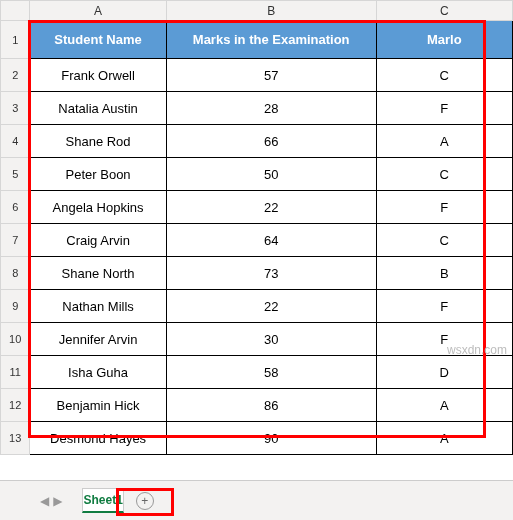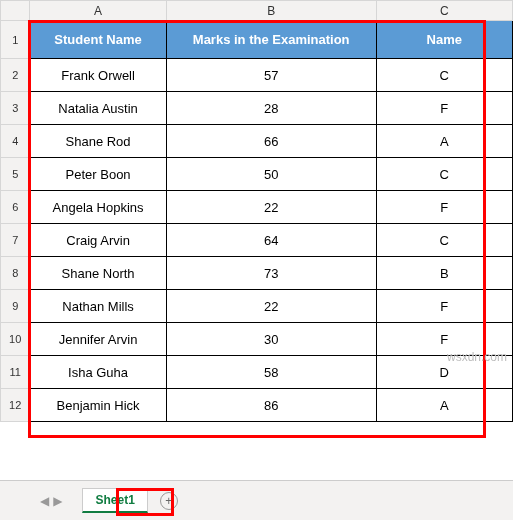--- a/index.html
+++ b/index.html
@@ -83,21 +83,21 @@
       display: flex;
       gap: 4px;
       margin-right: 20px;
       color: #999;
     }
     .nav-arrows span { font-size: 12px; }
     .tab {
       background: #fff;
       border: 1px solid #ccc;
       border-bottom: none;
-      padding: 4px 12px;
+      padding: 4px 0;
       font-size: 12px;
       color: #107c41;
       border-bottom: 2px solid #107c41;
       font-weight: bold;
     }
     .tab-add {
       margin-left: 12px;
       width: 18px; height: 18px;
       border: 1px solid #999;
       border-radius: 50%;
@@ -109,21 +109,21 @@
     }
     .hl-tab {
       position: absolute;
       bottom: 4px; left: 116px;
       width: 58px; height: 28px;
       border: 3px solid red;
       pointer-events: none;
     }
     .watermark {
       position: absolute;
-      right: 6px; top: 350px;
+      right: 6px; top: 343px;
       color: #bdbdbd;
       font-size: 12px;
       font-family: Arial;
     }
     tr.empty td.cell { border: 1px solid #d6d6d6; height: 20px; }
   </style>
 </head>
 <body>
 
 <div class="sheet-area">
@@ -134,21 +134,21 @@
         <th class="col-hdr col-A">A</th>
         <th class="col-hdr col-B">B</th>
         <th class="col-hdr col-C">C</th>
       </tr>
     </thead>
     <tbody id="tbody">
       <tr class="header-row">
         <th class="row-hdr">1</th>
         <td class="cell">Student Name</td>
         <td class="cell">Marks in the Examination</td>
-        <td class="cell">Name</td>
+        <td class="cell">Marlo</td>
       </tr>
     <tr class="data-row">
           <th class="row-hdr">2</th>
           <td class="cell">Frank Orwell</td>
           <td class="cell">57</td>
           <td class="cell">C</td>
         </tr>
         <tr class="data-row">
           <th class="row-hdr">3</th>
           <td class="cell">Natalia Austin</td>
@@ -200,20 +200,26 @@
         <tr class="data-row">
           <th class="row-hdr">11</th>
           <td class="cell">Isha Guha</td>
           <td class="cell">58</td>
           <td class="cell">D</td>
         </tr>
         <tr class="data-row">
           <th class="row-hdr">12</th>
           <td class="cell">Benjamin Hick</td>
           <td class="cell">86</td>
+          <td class="cell">A</td>
+        </tr>
+        <tr class="data-row">
+          <th class="row-hdr">13</th>
+          <td class="cell">Desmond Hayes</td>
+          <td class="cell">90</td>
           <td class="cell">A</td>
         </tr>
       </tbody>
   </table>
   <div class="highlight-box hl-table"></div>
 </div>
 
 <div class="tabbar">
   <div class="nav-arrows">
     <span>◀</span>

